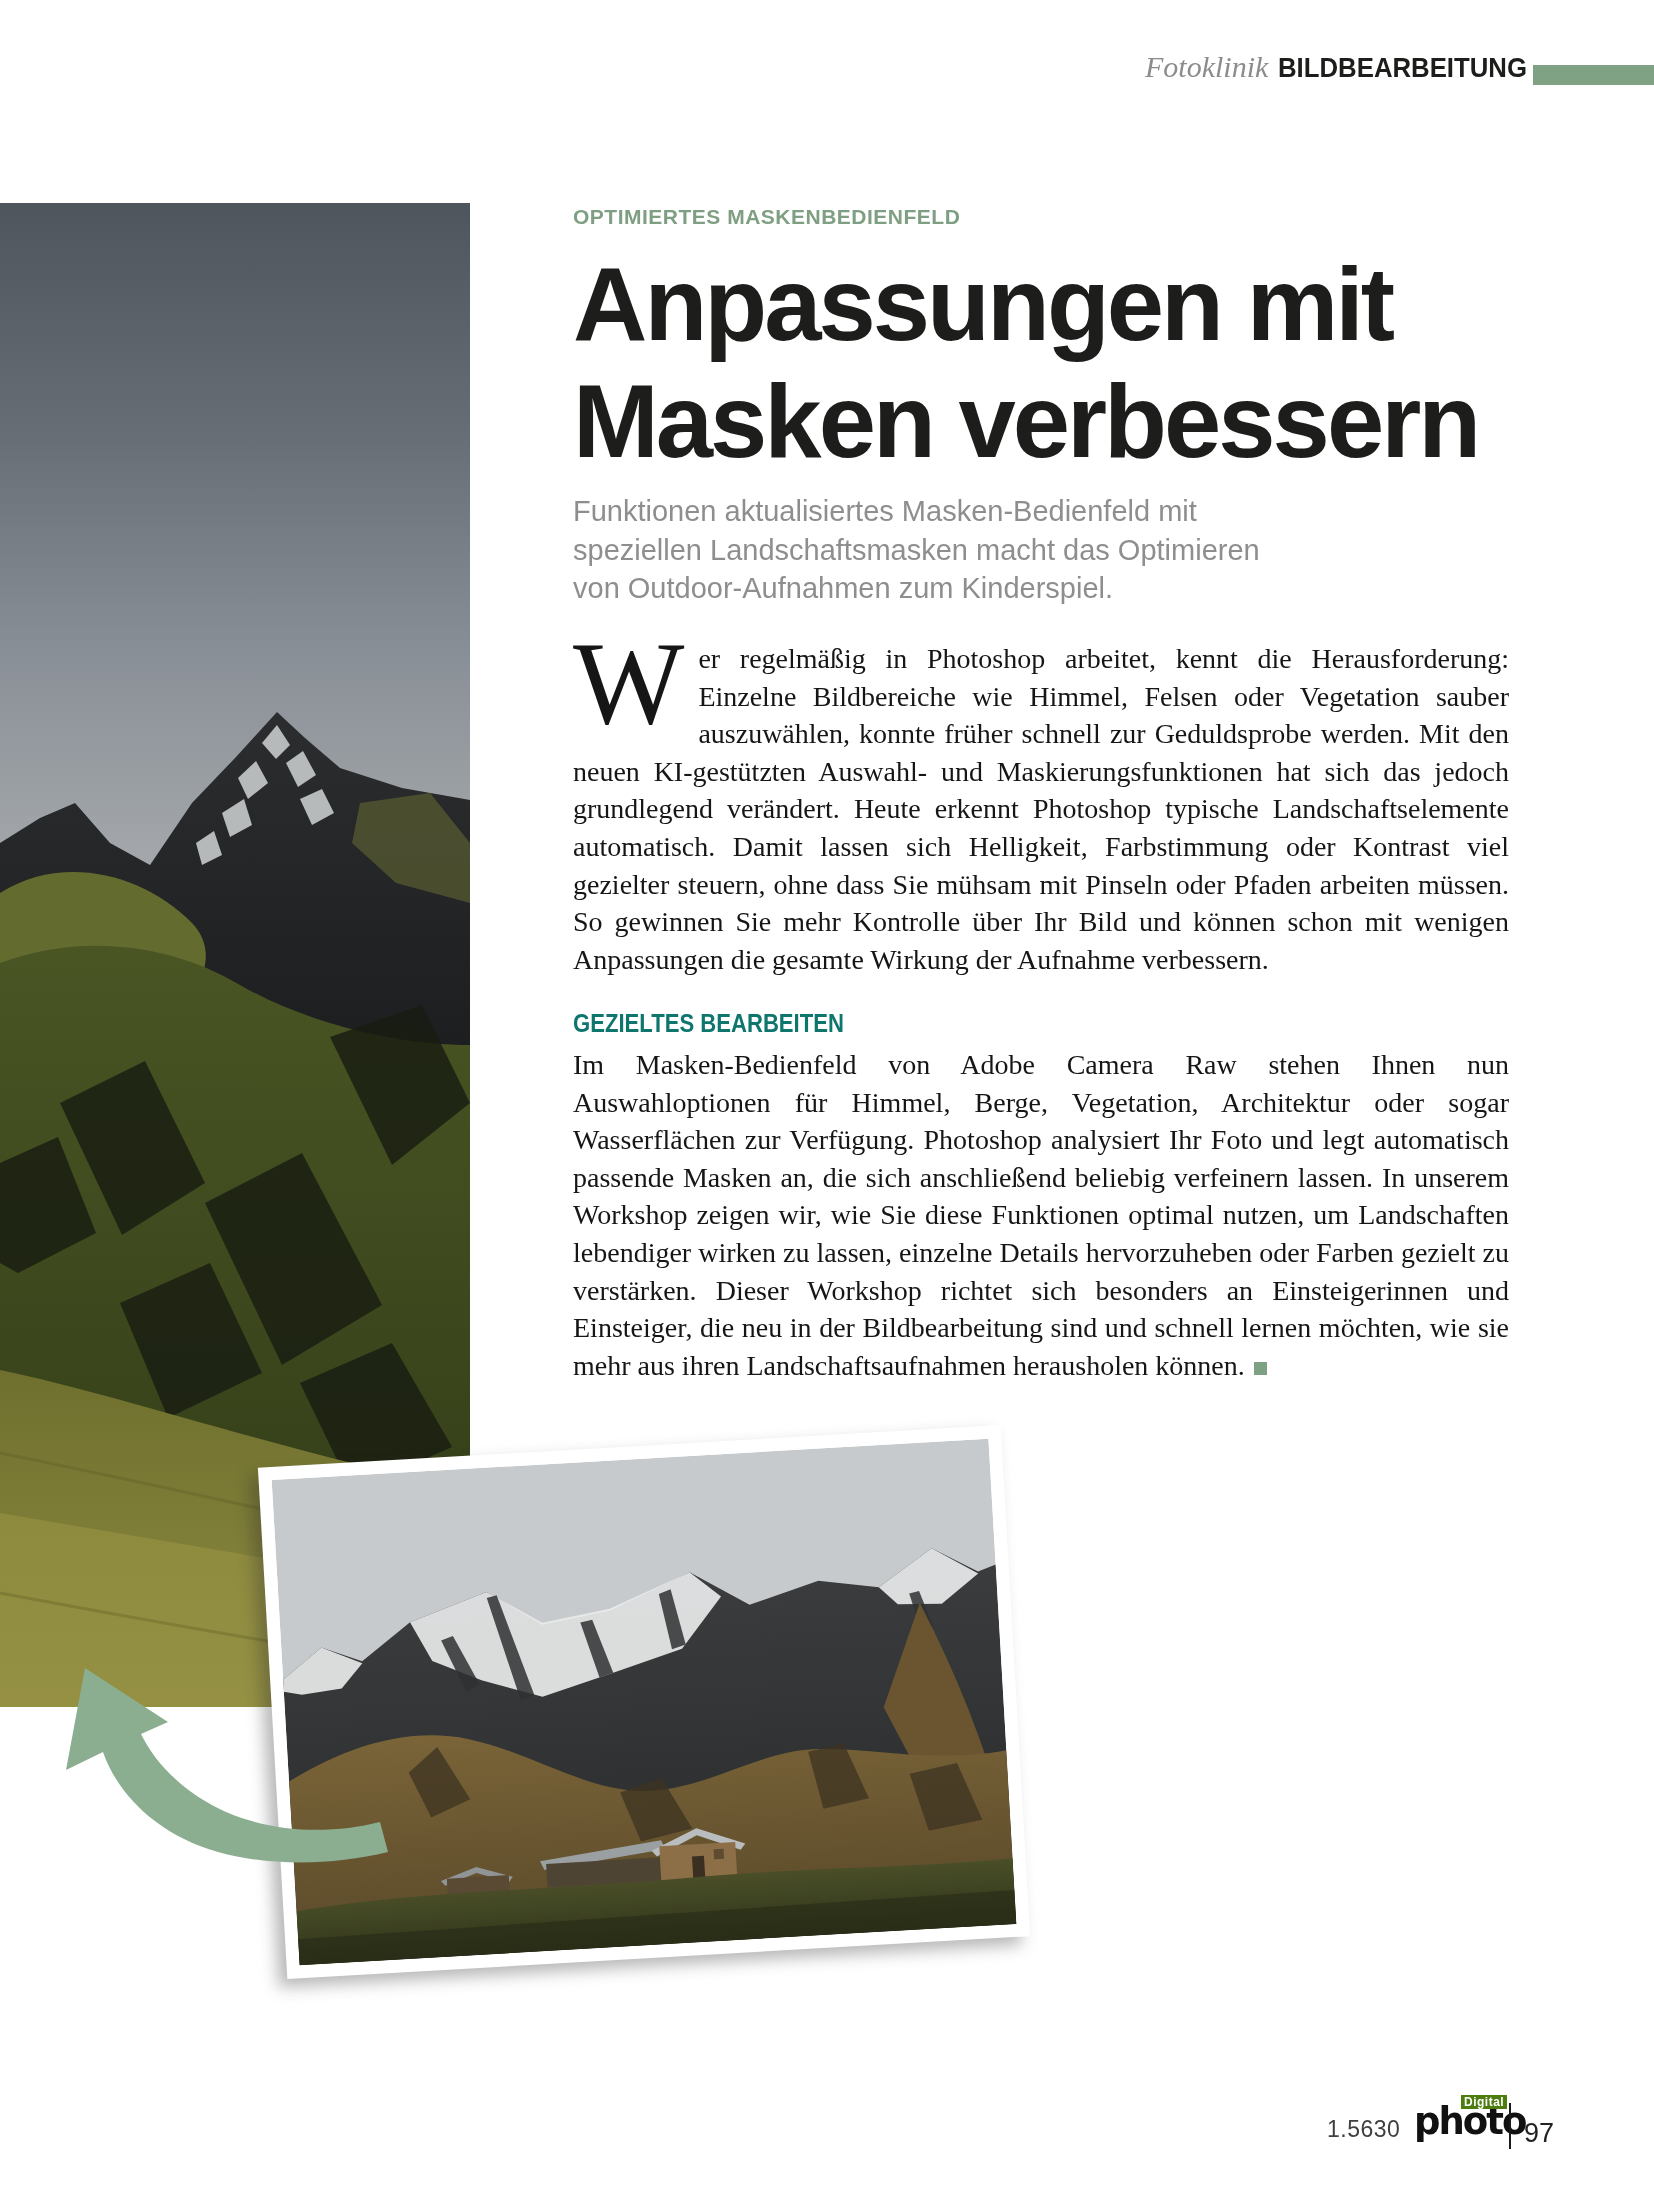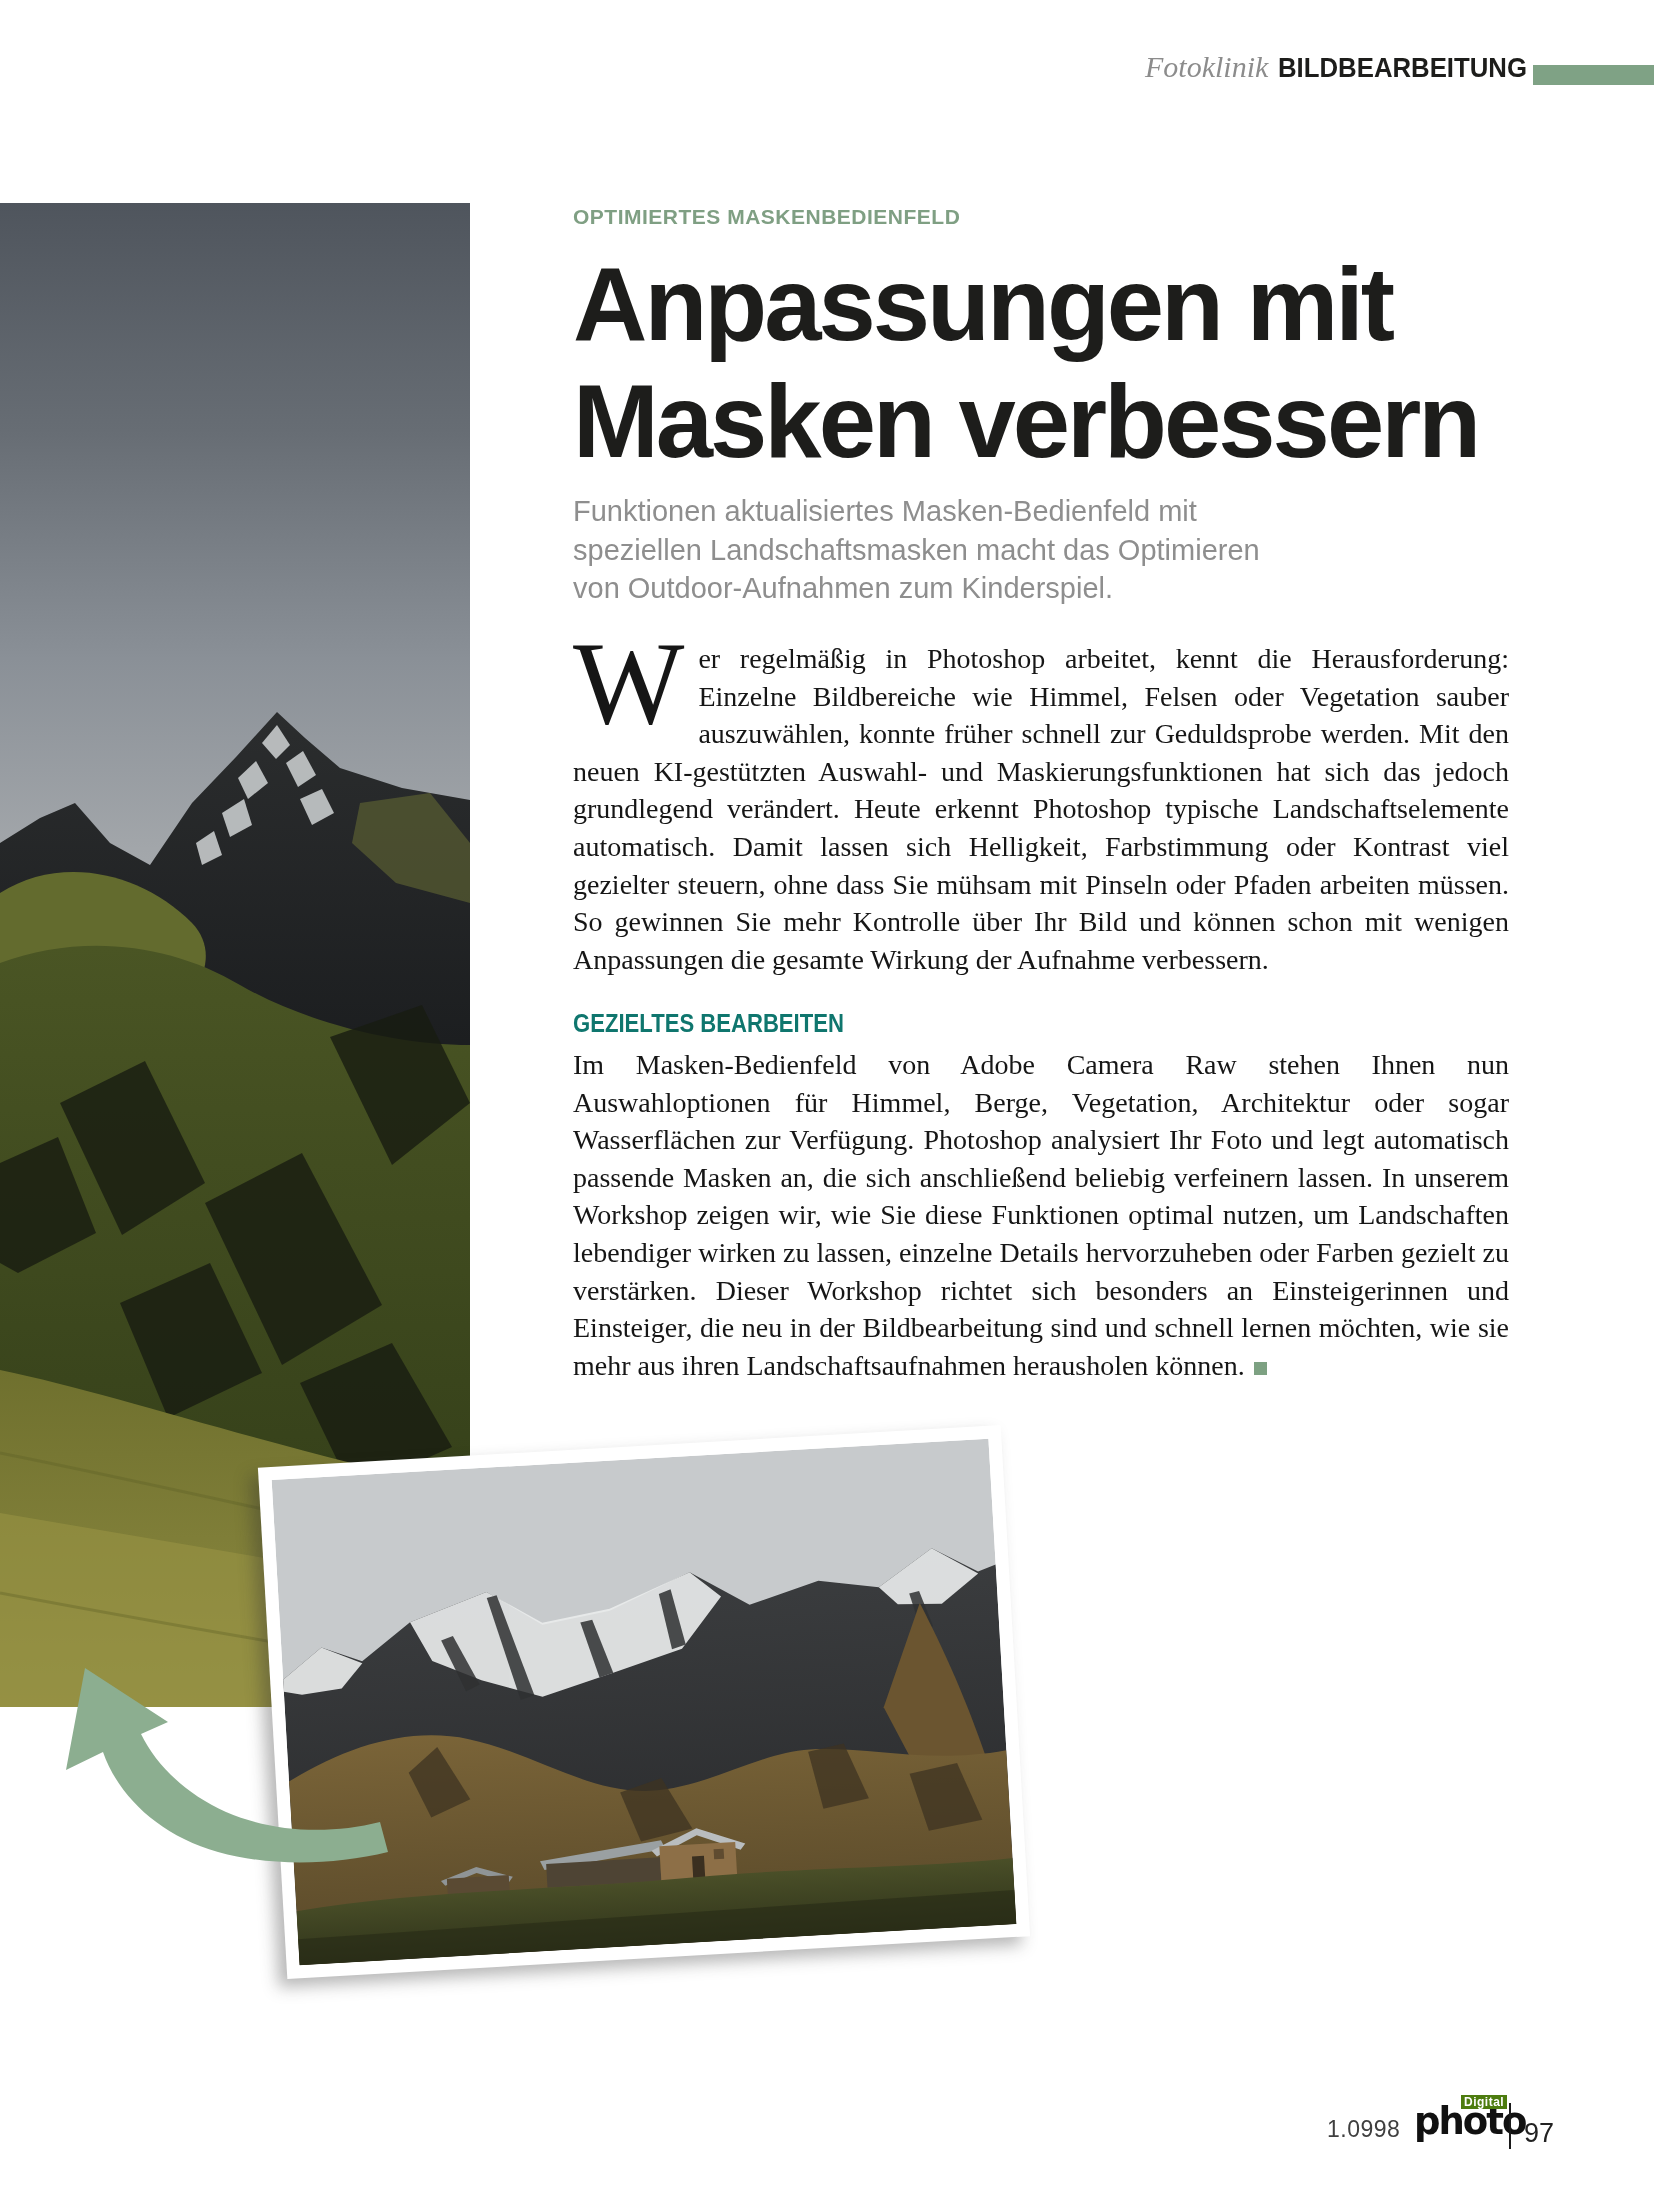--- a/index.html
+++ b/index.html
@@ -208,21 +208,21 @@
 
       <path d="M0 432 C120 418 260 426 400 421 C520 417 630 425 718 420 L718 486 L0 486 Z" fill="url(#mg2)"></path>
       <path d="M0 460 L718 452 L718 486 L0 486 Z" fill="#262a15" opacity="0.6"></path>
     </svg>
   </div>
 
   <svg class="arrow" viewBox="0 0 332 212">
     <path d="M27 8 L8 110 L45 92 C60 135 100 175 160 192 C215 207 275 205 330 192 L322 162 C270 175 215 172 168 152 C128 134 98 105 83 74 L110 62 Z" fill="#8cae90"></path>
   </svg>
 
-  <div class="ft-date">1.0998</div>
+  <div class="ft-date">1.5630</div>
   <div class="ft-logo">
     <span>photo</span>
     <span class="logo-sub">Digital</span>
   </div>
   <div class="ft-rule"></div>
   <div class="ft-page">97</div>
 
 </div>
 
 </body></html>

